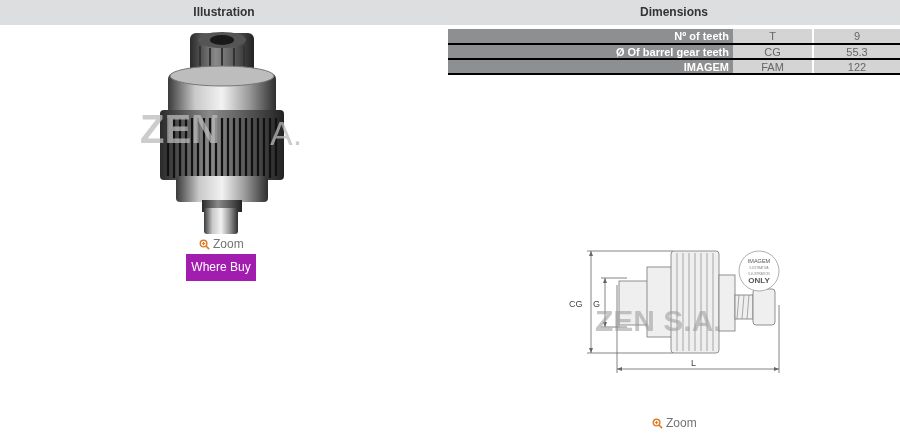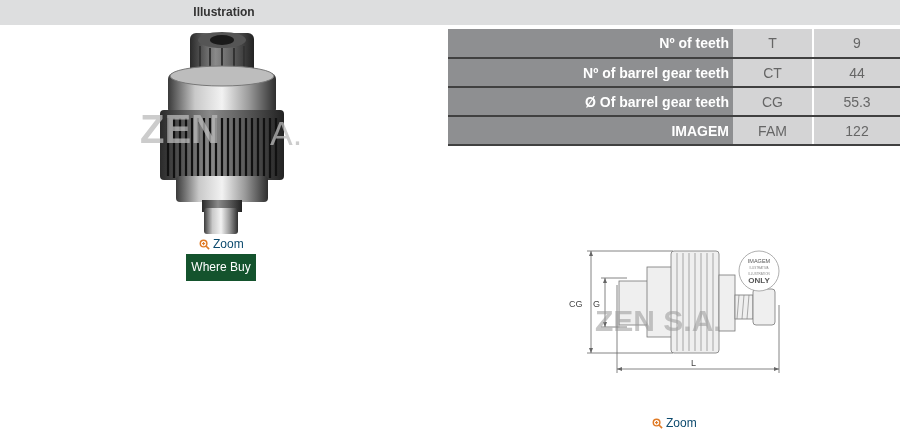--- a/index.html
+++ b/index.html
@@ -4,41 +4,42 @@
 <style>
   * { box-sizing: border-box; margin: 0; padding: 0; }
   html, body { width: 900px; height: 435px; background: #ffffff; overflow: hidden; font-family: "Liberation Sans", "DejaVu Sans", sans-serif; }
   .page { position: relative; width: 900px; height: 435px; }
   .header-bar { position: absolute; left: 0; top: 0; width: 900px; height: 25px; background: #dddedf; display: flex; }
   .header-cell { height: 25px; line-height: 25px; text-align: center; font-weight: bold; font-size: 12px; color: #333333; }
   .h-left { width: 448px; }
   .h-right { width: 452px; }
 
   .illustration { position: absolute; left: 130px; top: 28px; width: 200px; height: 210px; }
-  .zoom-link { position: absolute; font-size: 12px; color: #0c4a6e; display: flex; align-items: center; gap: 3px; cursor: pointer; }
+  .zoom-link { position: absolute; font-size: 12px; color: #737373; display: flex; align-items: center; gap: 3px; cursor: pointer; }
   .zoom-link svg { width: 11px; height: 11px; }
   .zoom-left { left: 199px; top: 237px; }
   .zoom-right { left: 652px; top: 416px; }
-  .where-buy { position: absolute; left: 186px; top: 254px; width: 70px; height: 27px; background: #14532d; color: #ffffff; font-size: 12px; text-align: center; line-height: 27px; border: none; cursor: pointer; font-family: "Liberation Sans", sans-serif; }
+  .where-buy { position: absolute; left: 186px; top: 254px; width: 70px; height: 27px; background: #a21caf; color: #ffffff; font-size: 12px; text-align: center; line-height: 27px; border: none; cursor: pointer; font-family: "Liberation Sans", sans-serif; }
 
   .dim-table { position: absolute; left: 448px; top: 29px; width: 452px; border-collapse: collapse; }
-  .dim-table td { height: 29px; font-size: 14px; border-bottom: 2px solid #404040; }
+  .dim-table td { height: 15px; font-size: 11px; border-bottom: 2px solid #000000; }
   .dim-table td.label { width: 285px; background: #8e8f91; color: #ffffff; font-weight: bold; text-align: right; padding-right: 4px; }
   .dim-table td.code { width: 80px; background: #d4d4d5; color: #666666; text-align: center; border-right: 2px solid #ffffff; }
   .dim-table td.value { width: 87px; background: #d4d4d5; color: #666666; text-align: center; }
 
   .diagram { position: absolute; left: 565px; top: 245px; width: 220px; height: 132px; }
 </style>
 </head>
 <body>
 
 <div class="page">
 
   <div class="header-bar">
     <div class="header-cell h-left">Illustration</div>
+    <div class="header-cell h-right">Dimensions</div>
   </div>
 
   <svg class="illustration" viewBox="0 0 200 210">
     <defs>
       <linearGradient id="metal" x1="0" x2="1" y1="0" y2="0">
         <stop offset="0" stop-color="#3a3a3a"></stop>
         <stop offset="0.25" stop-color="#c9c9c9"></stop>
         <stop offset="0.5" stop-color="#f2f2f2"></stop>
         <stop offset="0.75" stop-color="#9a9a9a"></stop>
         <stop offset="1" stop-color="#2e2e2e"></stop>
@@ -110,25 +111,20 @@
   <button class="where-buy">Where Buy</button>
 
   <table class="dim-table">
     <tbody>
       <tr>
         <td class="label">Nº of teeth</td>
         <td class="code">T</td>
         <td class="value">9</td>
       </tr>
       <tr>
-        <td class="label">Nº of barrel gear teeth</td>
-        <td class="code">CT</td>
-        <td class="value">44</td>
-      </tr>
-      <tr>
         <td class="label">Ø Of barrel gear teeth</td>
         <td class="code">CG</td>
         <td class="value">55.3</td>
       </tr>
       <tr>
         <td class="label">IMAGEM</td>
         <td class="code">FAM</td>
         <td class="value">122</td>
       </tr>
     </tbody>

